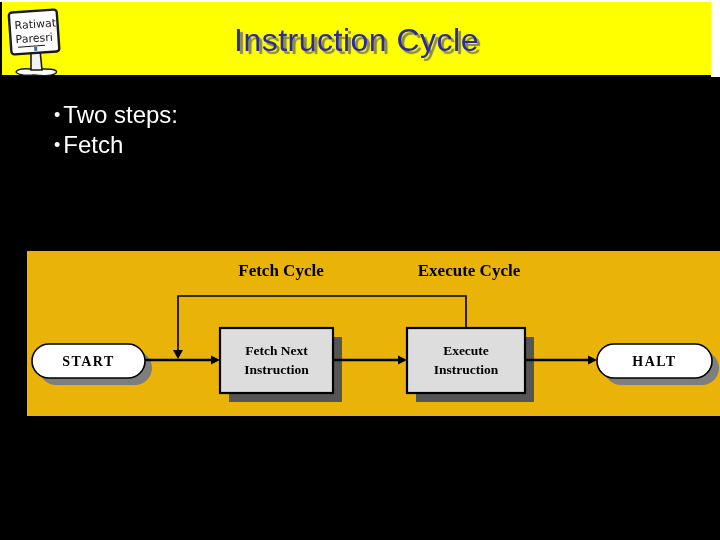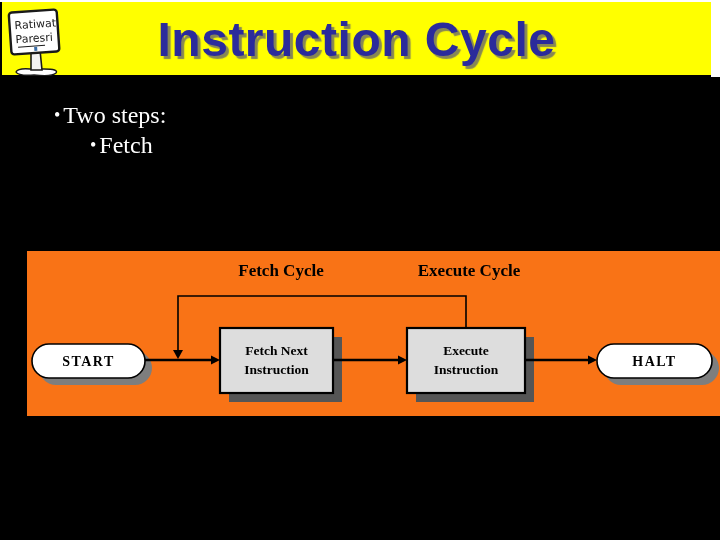--- a/index.html
+++ b/index.html
@@ -23,21 +23,21 @@
   .header {
     position: absolute; left: 2px; top: 2px;
     width: 709px; height: 73px;
     background: #FFFF00; z-index: 3;
   }
   .slide-title {
     position: absolute; left: 0; top: 0;
     width: 100%; height: 92px;
     line-height: 76px;
     text-align: center;
-    font-size: 48px; font-weight: bold;
+    font-size: 32px; font-weight: normal;
     letter-spacing: 0.5px;
     color: #2B2B9B;
     text-shadow: 3px 3px 1px rgba(105,105,105,0.8);
   }
   .logo {
     position: absolute; left: 2px; top: 1px;
     width: 64px; height: 73px;
   }
   .logo text {
     font-family: "DejaVu Sans", sans-serif;
@@ -45,33 +45,33 @@
     fill: #1a1a1a;
   }
 
   
   .bullets {
     position: absolute; left: 54px; top: 100px;
     color: #ffffff;
     font-size: 24px;
     line-height: 30px;
   }
-  .bullet-line { white-space: nowrap; font-family: Liberation Serif, serif; }
-  .bullet-line.level-2 { margin-left: 36px; }
+  .bullet-line { white-space: nowrap; }
+  .bullet-line.level-2 { }
   .bullet-glyph {
     font-size: 0.75em;
     vertical-align: 2px;
     margin-right: 3px;
   }
 
   
   .diagram-panel {
     position: absolute; left: 27px; top: 251px;
     width: 693px; height: 165px;
-    background: #f97316;
+    background: #eab308;
   }
   .diagram-panel svg { display: block; }
   .phase-label {
     font-family: "Liberation Serif", serif;
     font-size: 17px; font-weight: bold;
     fill: #000000;
   }
   .node-label {
     font-family: "Liberation Serif", serif;
     font-size: 13.5px; font-weight: bold;

